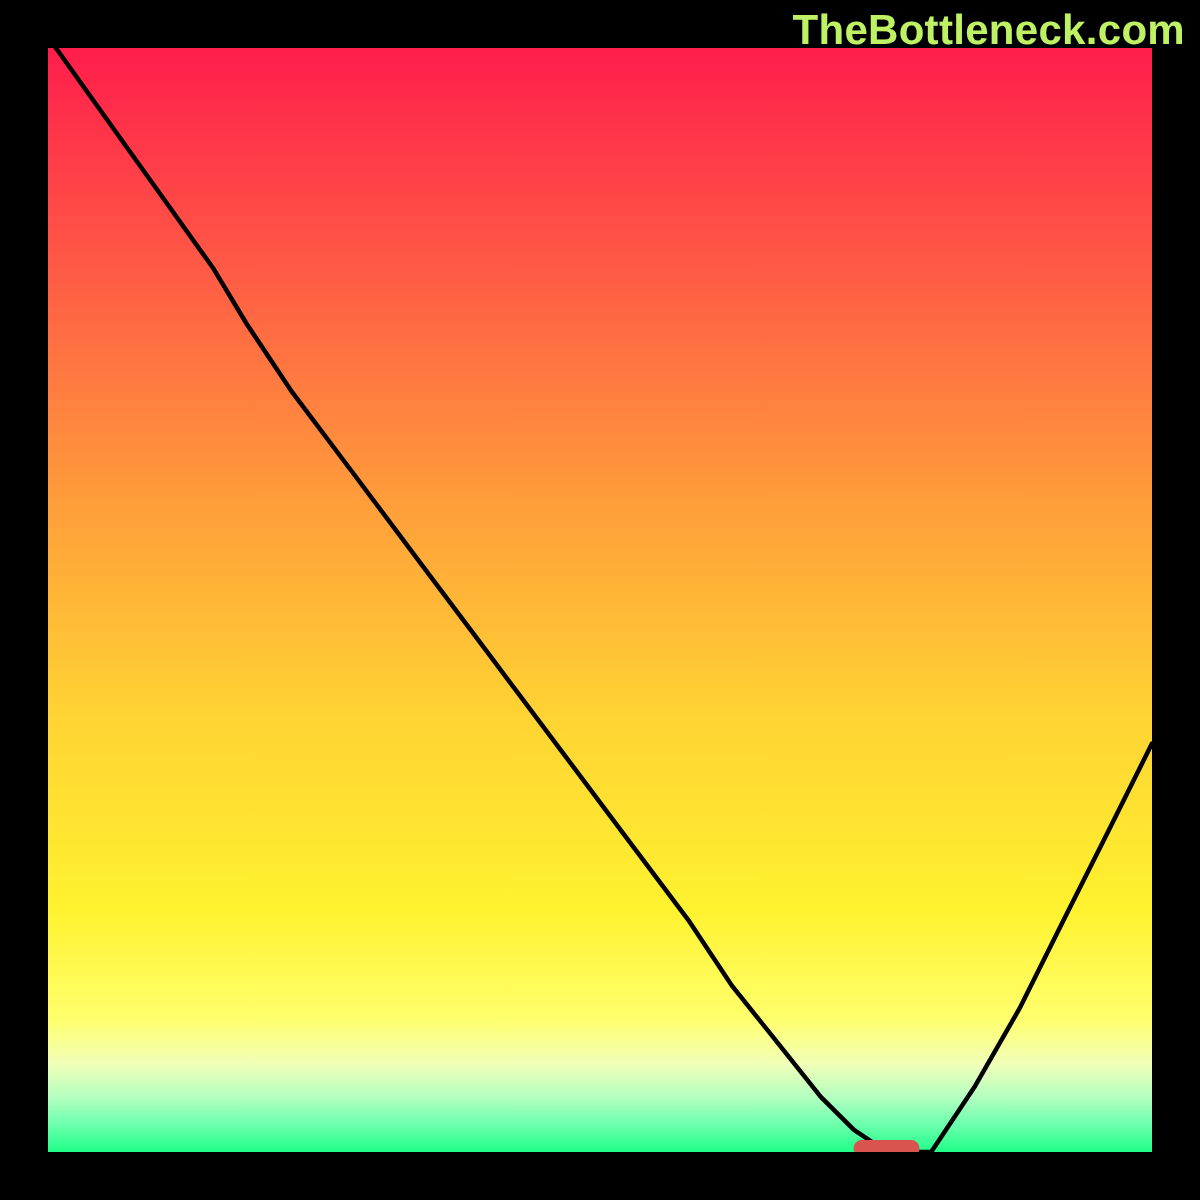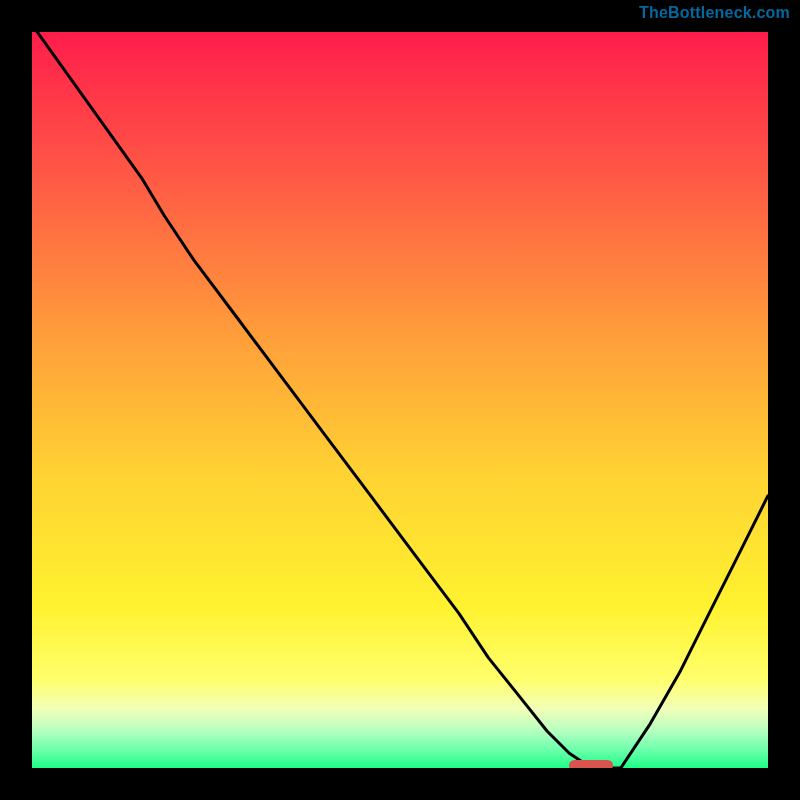--- a/index.html
+++ b/index.html
@@ -46,23 +46,23 @@
     background: #d9534f;
     border-radius: 6px;
     width: 44px;
     height: 12px;
   }
   .watermark {
     position: absolute;
     top: 4px;
     right: 10px;
     font-family: Arial, Helvetica, sans-serif;
-    font-size: 16px;
+    font-size: 28px;
     font-weight: 600;
-    color: #0369a1;
+    color: #bef264;
     letter-spacing: 0.2px;
   }
 </style>
 </head>
 <body>
 
 <div class="frame">
 
   <div class="plot-area">
 

